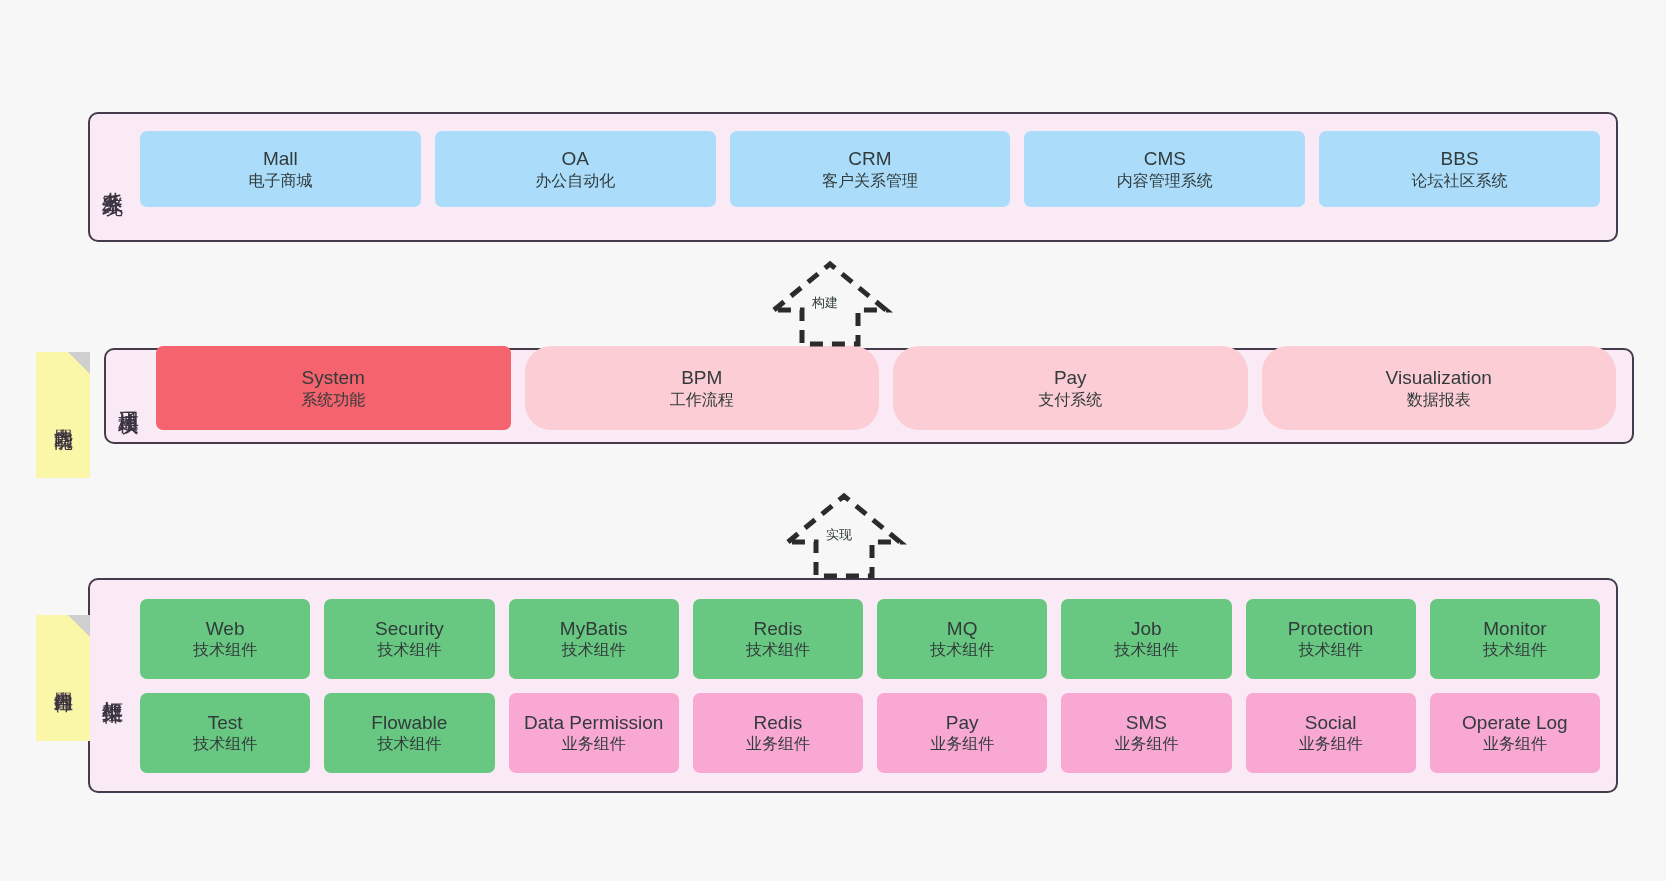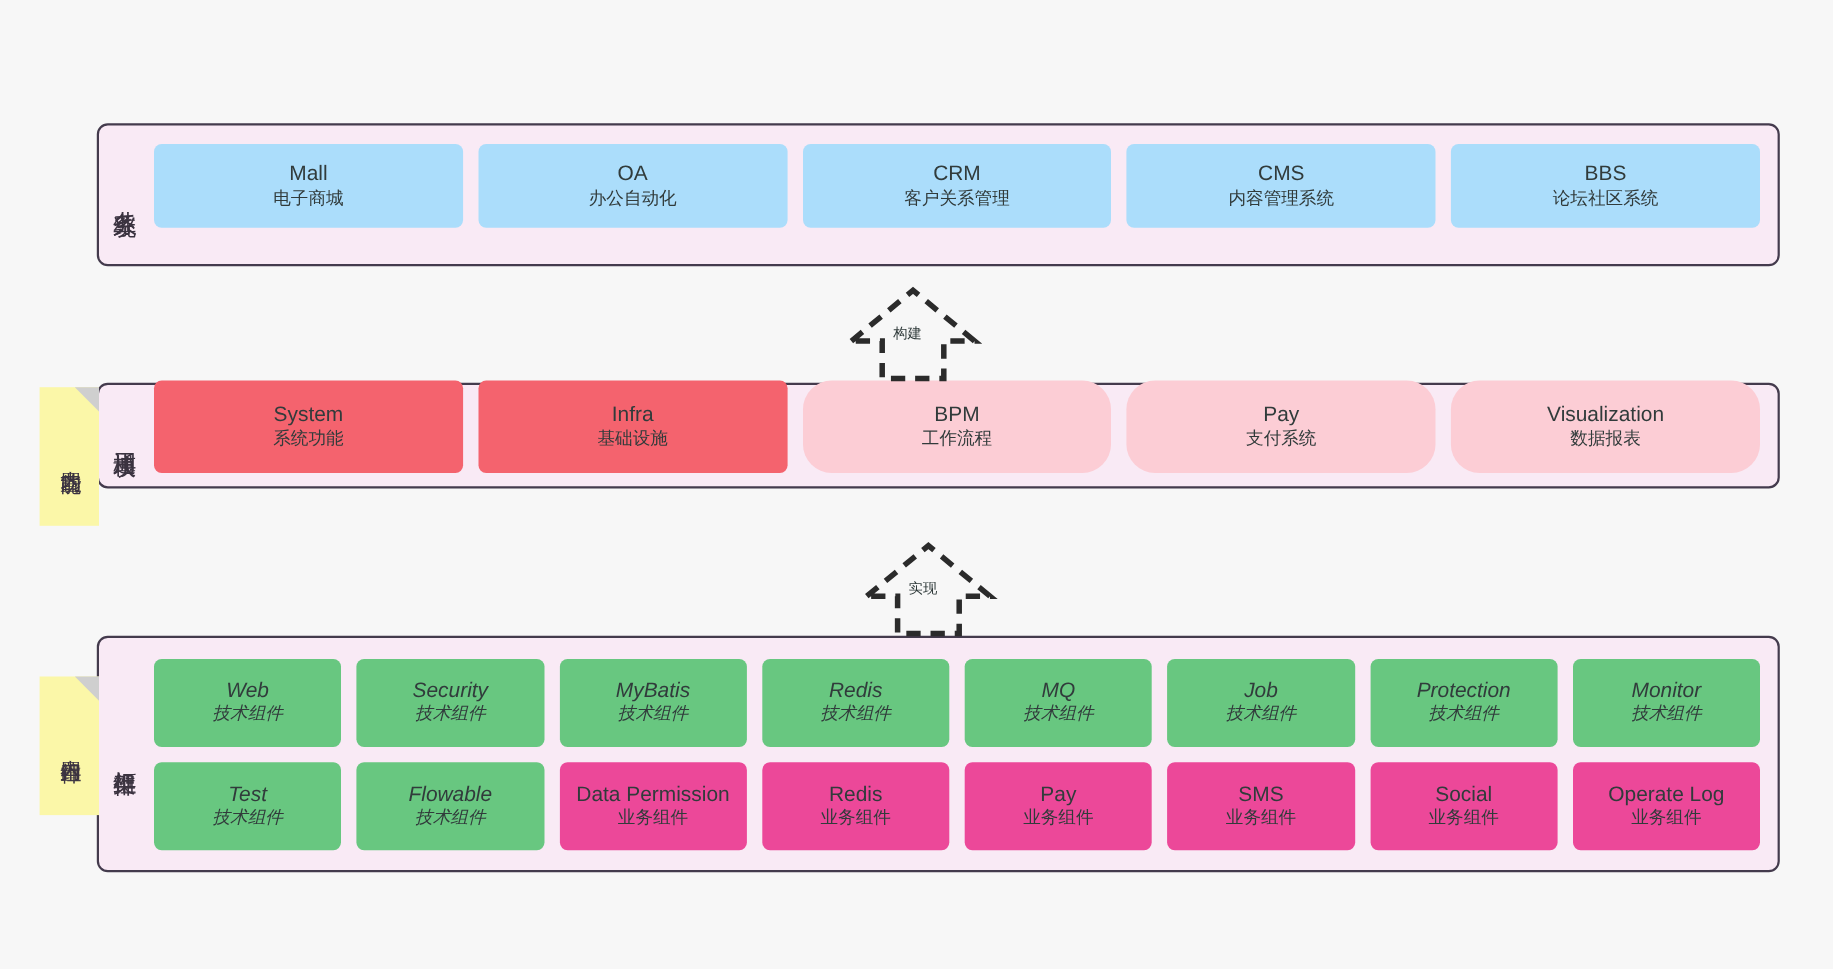--- a/index.html
+++ b/index.html
@@ -74,22 +74,22 @@
     line-height:1.24;
     box-sizing:border-box;
     padding:6px 4px;
   }
   .card .t1{font-size:19px;color:#313b3b;}
   .card .t2{font-size:16px;color:#313b3b;}
 
   .c-blue   {background:#abddfb;}
   .c-red    {background:#f4636e;}
   .c-pink   {background:#fccdd5;border-radius:26px;}
-  .c-green  {background:#68c780;font-style:italic;}
-  .c-lgreen {background:#ec4899;}
+  .c-green  {background:#68c780;}
+  .c-lgreen {background:#f9a8d4;}
 
   
   #panel-biz  .panel-body{height:100%;}
   #panel-biz  .card{height:76px;}
   #panel-mod  .card{height:84px;}
   #panel-fw   .card{height:80px;}
 
   
   .sticky{
     position:absolute;
@@ -168,31 +168,27 @@
       <path d="M22 52 L78 6 L134 52 L106 52 L106 86 L50 86 L50 52 Z" stroke="#2b2b2b" stroke-width="5" stroke-dasharray="13 9" stroke-linejoin="miter" fill="none"></path>
     </svg>
     <span class="alabel" style="left:58px;top:36px;">构建</span>
   </div>
 
   <div class="sticky" style="left:36px;top:352px;width:54px;height:126px;">
     <span class="fold"></span>
     <span>内置功能</span>
   </div>
 
-  <div class="panel" id="panel-mod" style="left:88px;top:348px;width:1530px;height:96px;">
+  <div class="panel" id="panel-mod" style="left:104px;top:348px;width:1530px;height:96px;">
     <div class="panel-label">通用模块</div>
     <div class="panel-body">
 
       <div class="card c-red">
         <span class="t1">System</span>
         <span class="t2">系统功能</span>
-      </div>
-      <div class="card c-red">
-        <span class="t1">Infra</span>
-        <span class="t2">基础设施</span>
       </div>
       <div class="card c-pink">
         <span class="t1">BPM</span>
         <span class="t2">工作流程</span>
       </div>
       <div class="card c-pink">
         <span class="t1">Pay</span>
         <span class="t2">支付系统</span>
       </div>
       <div class="card c-pink">

